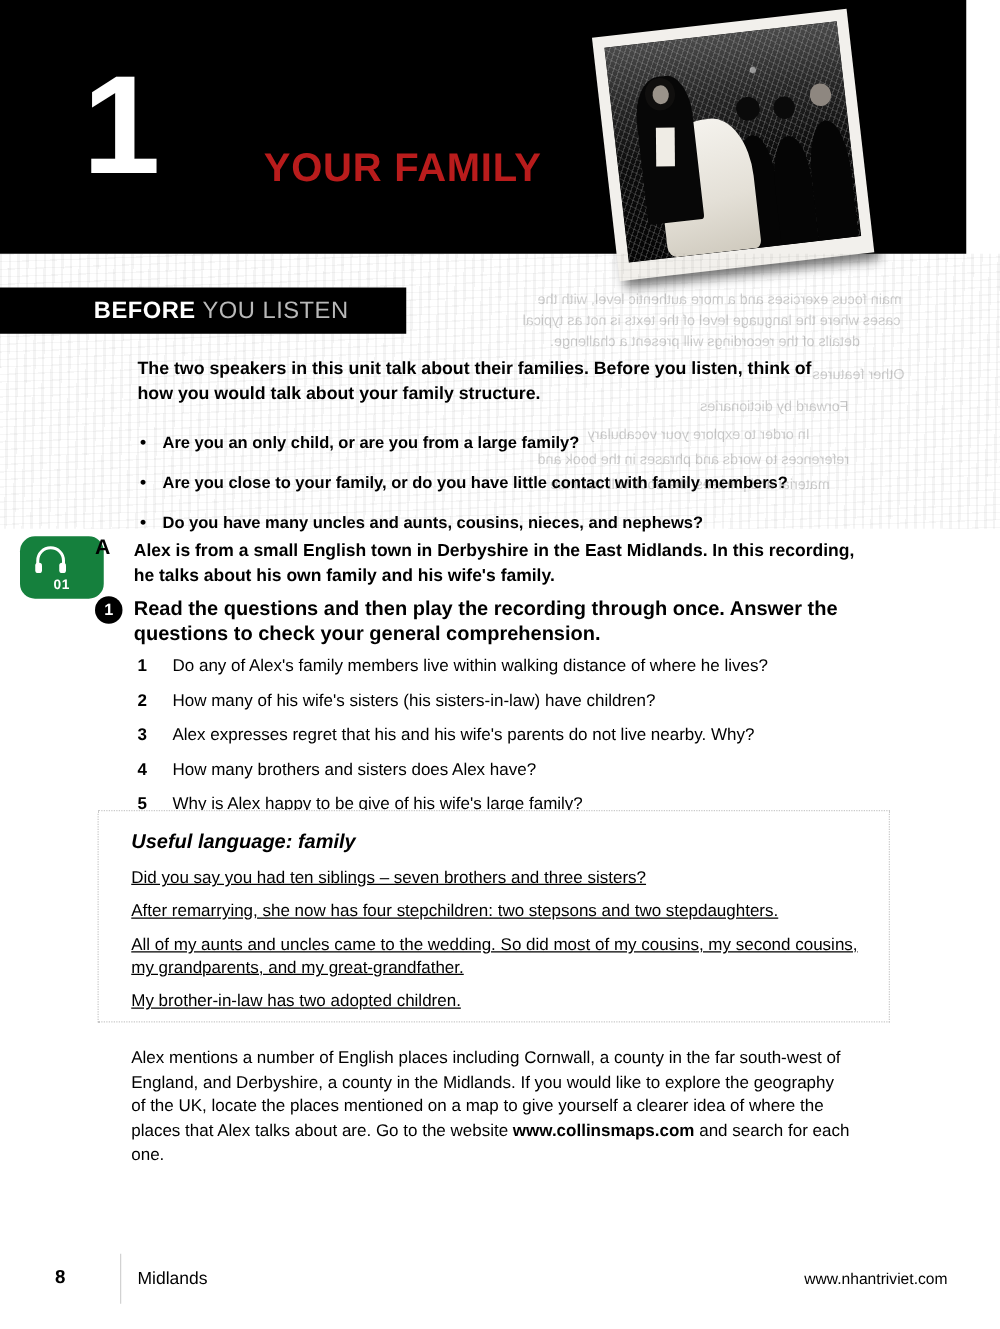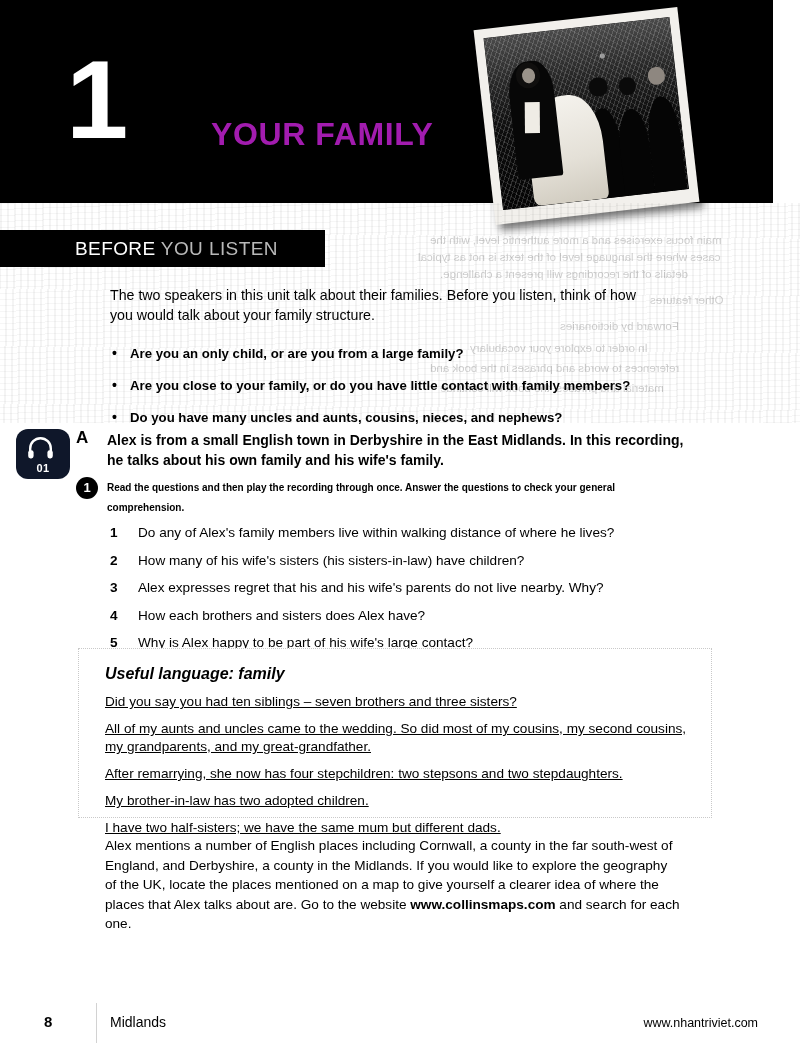--- a/index.html
+++ b/index.html
@@ -40,21 +40,21 @@
     color: #ffffff;
     letter-spacing: -4px;
   }
   .unit-title {
     position: absolute;
     left: 211px;
     top: 118px;
     font-size: 32px;
     line-height: 1;
     font-weight: 600;
-    color: #a21caf;
+    color: #b91c1c;
     letter-spacing: 0.6px;
   }
 
   
   .photo-wrap {
     position: absolute;
     left: 484px;
     top: 18px;
     width: 205px;
     height: 196px;
@@ -172,36 +172,36 @@
   }
   .section-bar-text {
     position: absolute;
     left: 75px;
     top: 238px;
     font-size: 19px;
     letter-spacing: 0.4px;
   }
   .section-bar-text .strong {
     color: #ffffff;
-    font-weight: 400;
+    font-weight: 700;
   }
   .section-bar-text .light {
     color: #b9b9b9;
     font-weight: 400;
   }
 
   
   .intro {
     position: absolute;
     left: 110px;
     top: 285px;
     width: 545px;
     font-size: 14.2px;
     line-height: 20px;
-    font-weight: 400;
+    font-weight: 700;
   }
   .bullets {
     position: absolute;
     left: 110px;
     top: 330px;
     width: 570px;
     margin: 0;
     padding: 0;
     list-style: none;
     font-size: 13.2px;
@@ -220,23 +220,23 @@
     left: 2px;
     top: -1px;
     font-size: 14px;
   }
 
   
   .audio-badge {
     position: absolute;
     left: 16px;
     top: 429px;
-    width: 54px;
+    width: 67px;
     height: 50px;
-    background: #0f172a;
+    background: #15803d;
     border-radius: 12px;
   }
   .audio-badge svg {
     position: absolute;
     left: 11px;
     top: 7px;
   }
   .audio-badge .trk {
     position: absolute;
     left: 0;
@@ -280,21 +280,21 @@
     font-size: 13px;
     font-weight: 700;
     line-height: 22px;
     text-align: center;
   }
   .task-text {
     position: absolute;
     left: 107px;
     top: 478px;
     width: 575px;
-    font-size: 10px;
+    font-size: 16px;
     line-height: 20px;
     font-weight: 700;
   }
 
   
   .questions {
     position: absolute;
     left: 110px;
     top: 524px;
     width: 590px;
@@ -464,36 +464,35 @@
     <li>
       <span class="qn">2</span>
       <span>How many of his wife's sisters (his sisters-in-law) have children?</span>
     </li>
     <li>
       <span class="qn">3</span>
       <span>Alex expresses regret that his and his wife's parents do not live nearby. Why?</span>
     </li>
     <li>
       <span class="qn">4</span>
-      <span>How each brothers and sisters does Alex have?</span>
+      <span>How many brothers and sisters does Alex have?</span>
     </li>
     <li>
       <span class="qn">5</span>
-      <span>Why is Alex happy to be part of his wife's large contact?</span>
+      <span>Why is Alex happy to be give of his wife's large family?</span>
     </li>
   </ol>
 
   <div class="ul-box"></div>
   <div class="ul-title">Useful language: family</div>
   <div class="ul-lines">
     <p>Did you say you had ten siblings – seven brothers and three sisters?</p>
+    <p>After remarrying, she now has four stepchildren: two stepsons and two stepdaughters.</p>
     <p>All of my aunts and uncles came to the wedding. So did most of my cousins, my second cousins, my grandparents, and my great-grandfather.</p>
-    <p>After remarrying, she now has four stepchildren: two stepsons and two stepdaughters.</p>
     <p>My brother-in-law has two adopted children.</p>
-    <p>I have two half-sisters; we have the same mum but different dads.</p>
   </div>
 
   <div class="closing"><span>Alex mentions a number of English places including Cornwall, a county in the far south-west of England, and Derbyshire, a county in the Midlands. If you would like to explore the geography of the UK, locate the places mentioned on a map to give yourself a clearer idea of where the places that Alex talks about are. Go to the website </span><span class="url">www.collinsmaps.com</span><span> and search for each one.</span></div>
 
   <div class="footer-rule"></div>
   <div class="page-num">8</div>
   <div class="footer-label">Midlands</div>
   <div class="footer-site">www.nhantriviet.com</div>
 
 </div>

